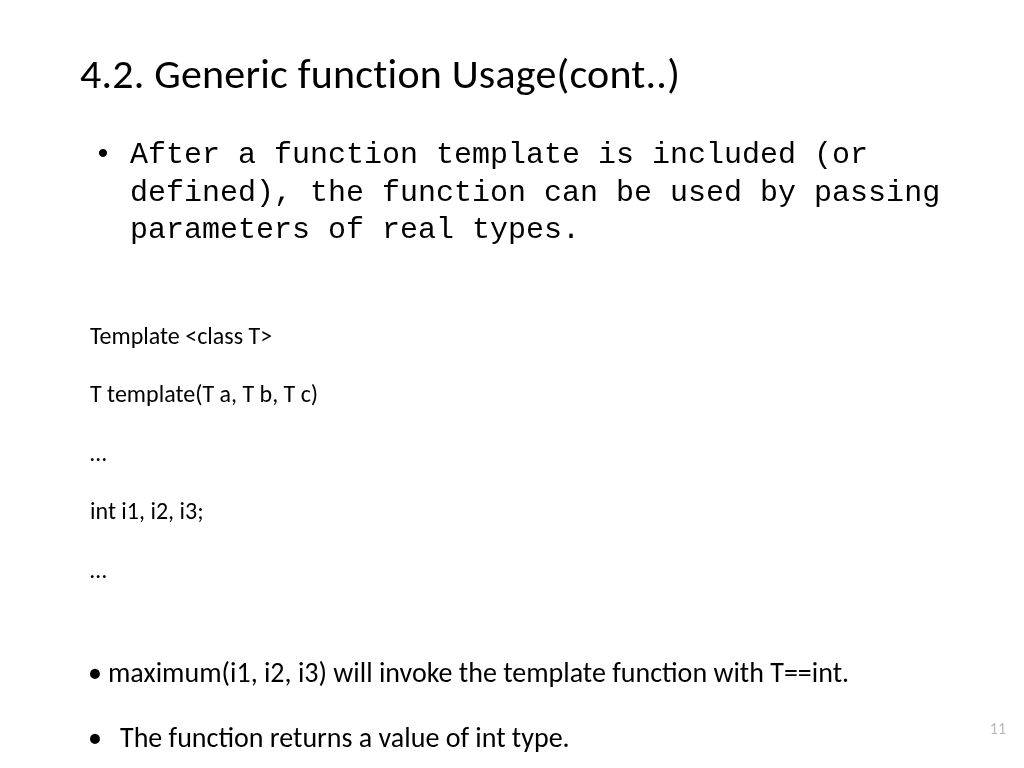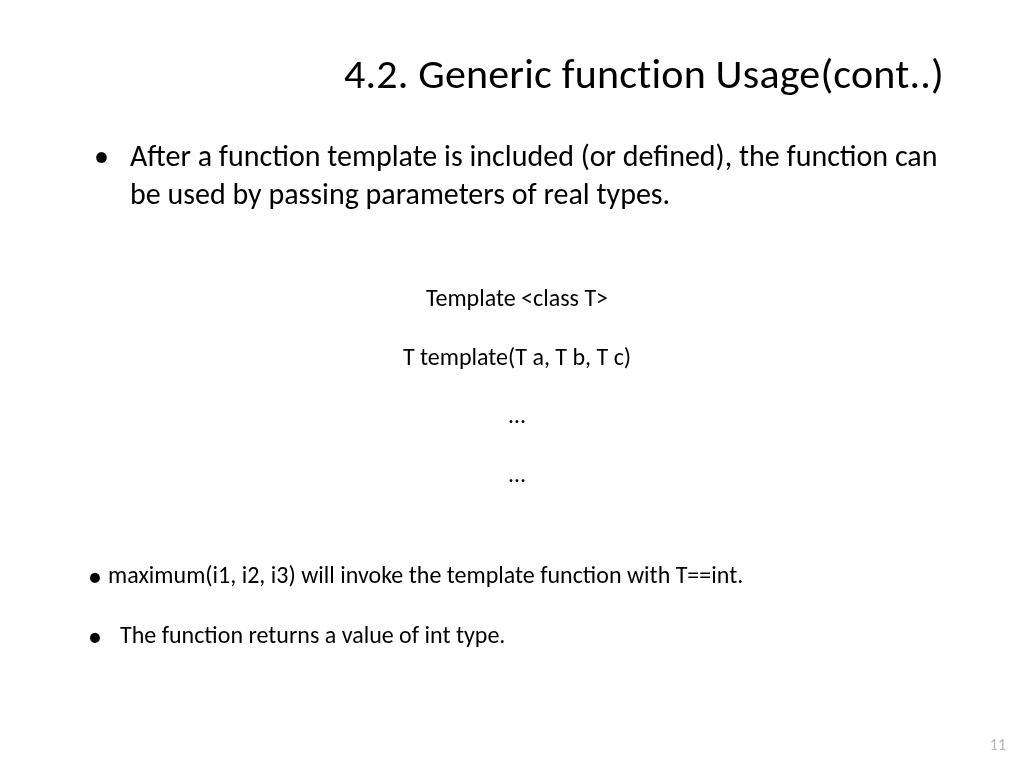--- a/index.html
+++ b/index.html
@@ -6,27 +6,28 @@
   html, body { width: 1024px; height: 768px; background: #ffffff; font-family: Calibri, "Segoe UI", Arial, sans-serif; color: #000; }
   .slide {
     position: relative;
     width: 1024px;
     height: 768px;
     padding: 48px 80px 40px 80px;
   }
   .title {
     font-size: 42px;
     font-weight: 400;
-    text-align: right;
+    text-align: left;
     margin-bottom: 38px;
     letter-spacing: 0.2px;
   }
   ul.bullets {
     list-style: none;
     padding-left: 50px;
+    font-family: Liberation Mono, monospace;
   }
   ul.bullets > li {
     position: relative;
     font-size: 30px;
     line-height: 1.25;
     margin-bottom: 8px;
   }
   ul.bullets > li::before {
     content: "•";
     position: absolute;
@@ -34,44 +35,43 @@
     top: 0;
     font-size: 30px;
   }
   .code-block {
     margin-top: 42px;
     margin-bottom: 42px;
     padding-left: 10px;
     font-size: 24px;
     line-height: 1.22;
     white-space: pre-line;
-    text-align: center;
   }
   ul.bullets2 {
     list-style: none;
     padding-left: 40px;
   }
   ul.bullets2 > li {
     position: relative;
-    font-size: 24px;
+    font-size: 28px;
     line-height: 1.3;
     margin-bottom: 28px;
   }
   ul.bullets2 > li::before {
     content: "•";
     position: absolute;
     left: -32px;
     top: 0;
     font-size: 28px;
   }
   .b2-text { display: block; margin-left: -12px; }
   .page-num {
     position: absolute;
     right: 18px;
-    bottom: 14px;
+    bottom: 30px;
     font-size: 16px;
     color: #b7b7b7;
   }
 </style>
 </head>
 <body>
 
 <div class="slide">
 
   <h1 class="title">4.2. Generic function Usage(cont..)</h1>
@@ -79,20 +79,21 @@
   <ul class="bullets">
     <li>
       <span>After a function template is included (or defined), the function can be used by passing parameters of real types.</span>
     </li>
   </ul>
 
   <div class="code-block">
     <div>Template &lt;class T&gt;</div>
     <div>T template(T a, T b, T c)</div>
     <div>…</div>
+    <div>int i1, i2, i3;</div>
     <div>…</div>
   </div>
 
   <ul class="bullets2">
     <li>
       <span class="b2-text">maximum(i1, i2, i3) will invoke the template function with T==int.</span>
     </li>
     <li>
       <span>The function returns a value of int type.</span>
     </li>

